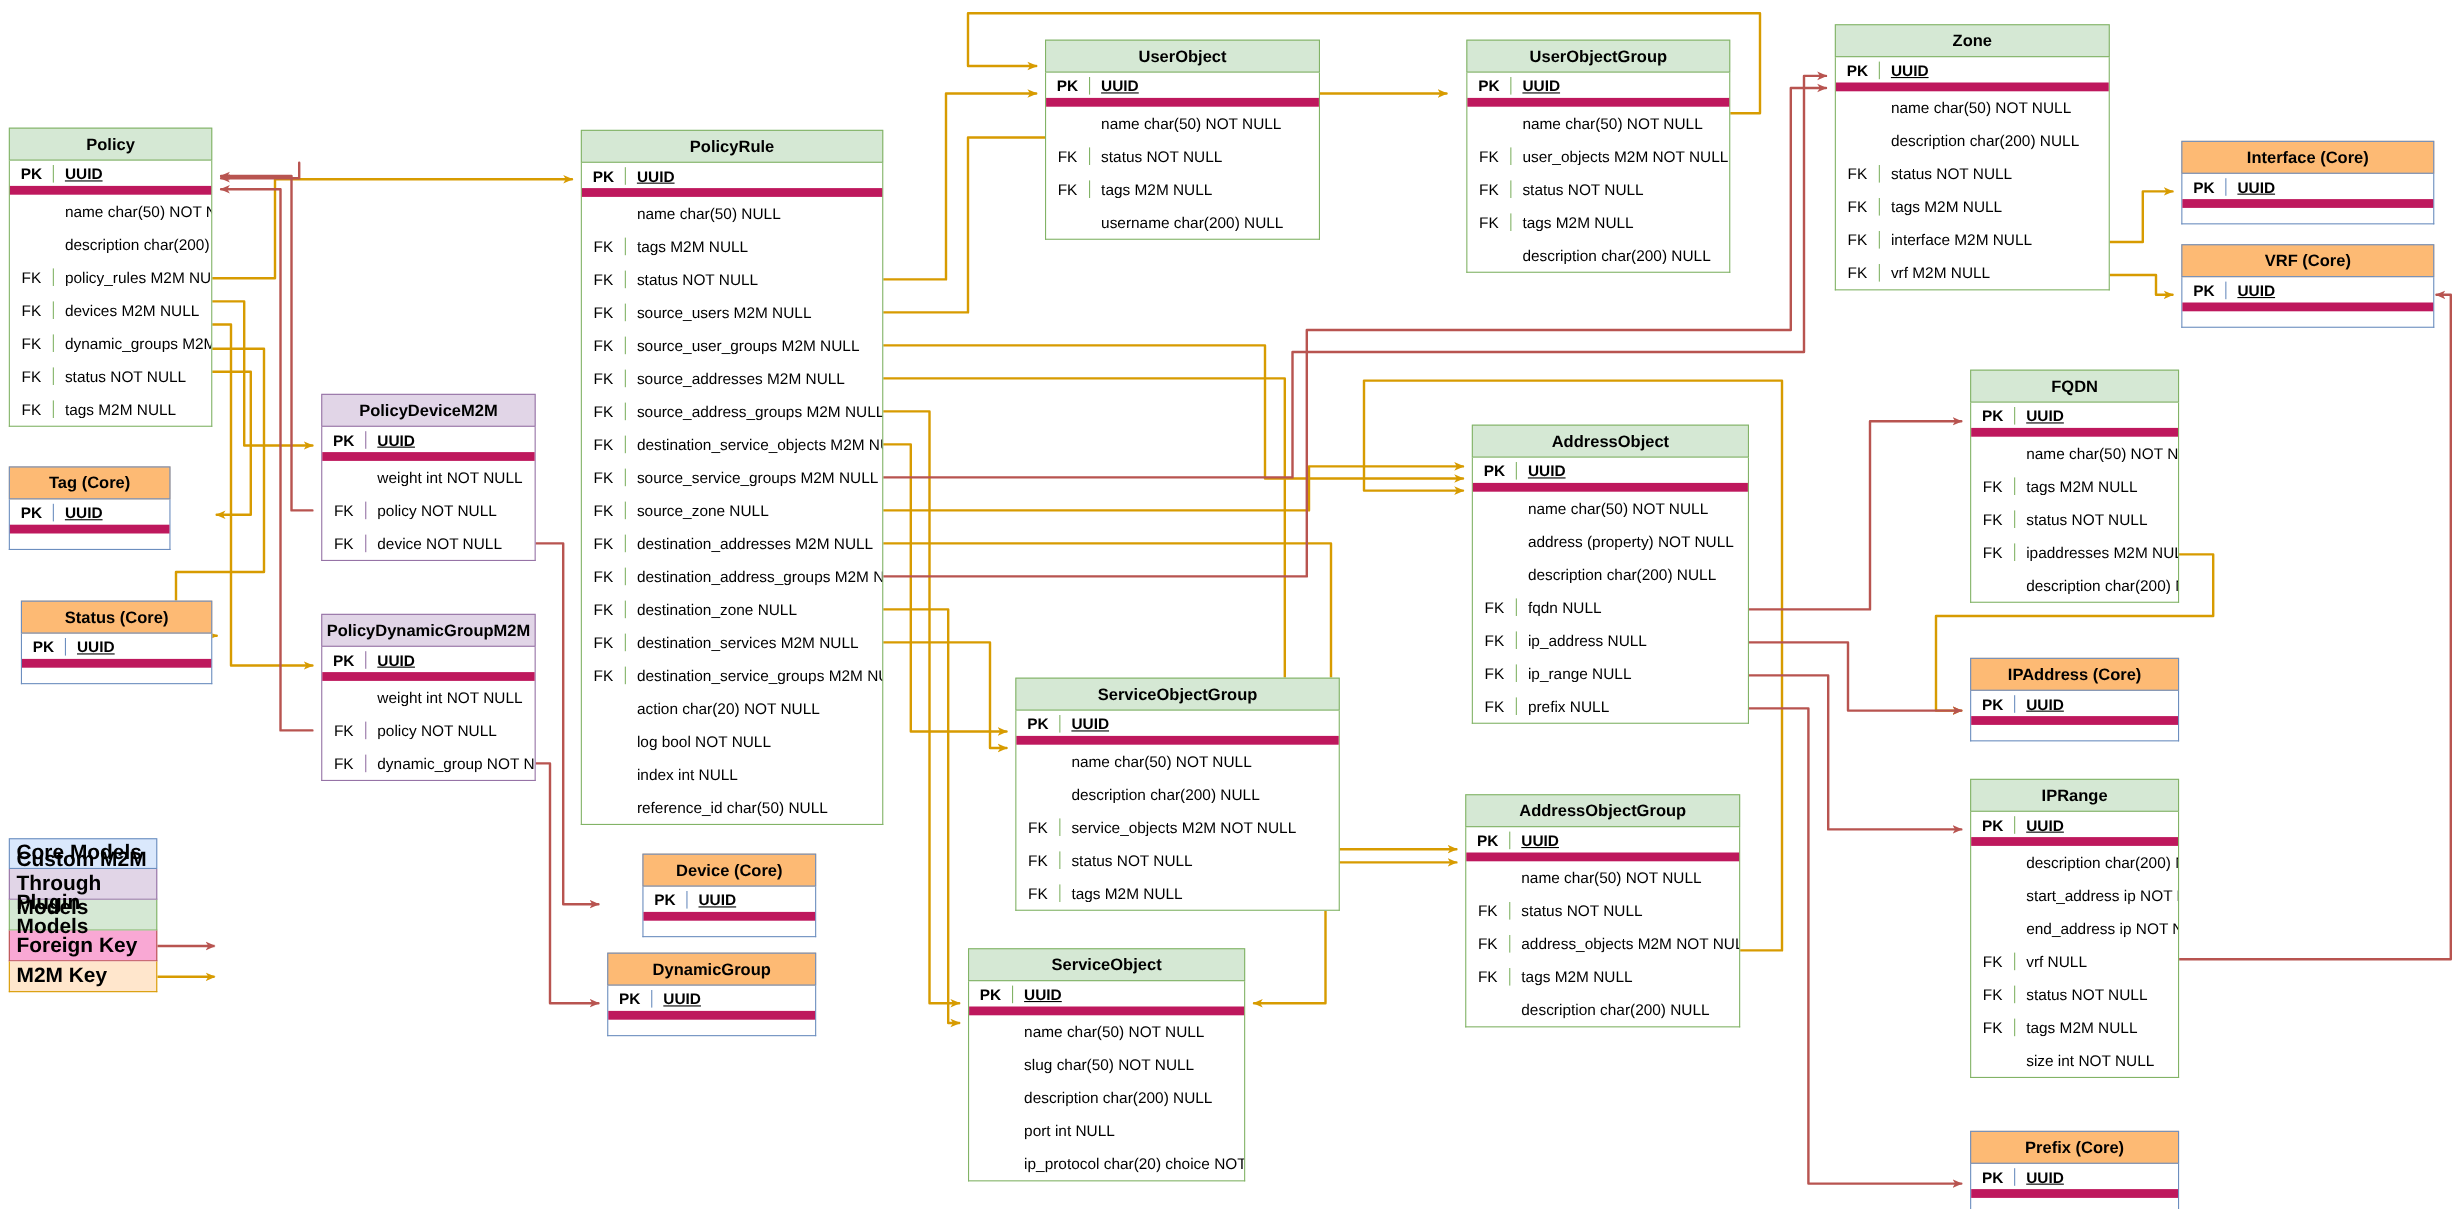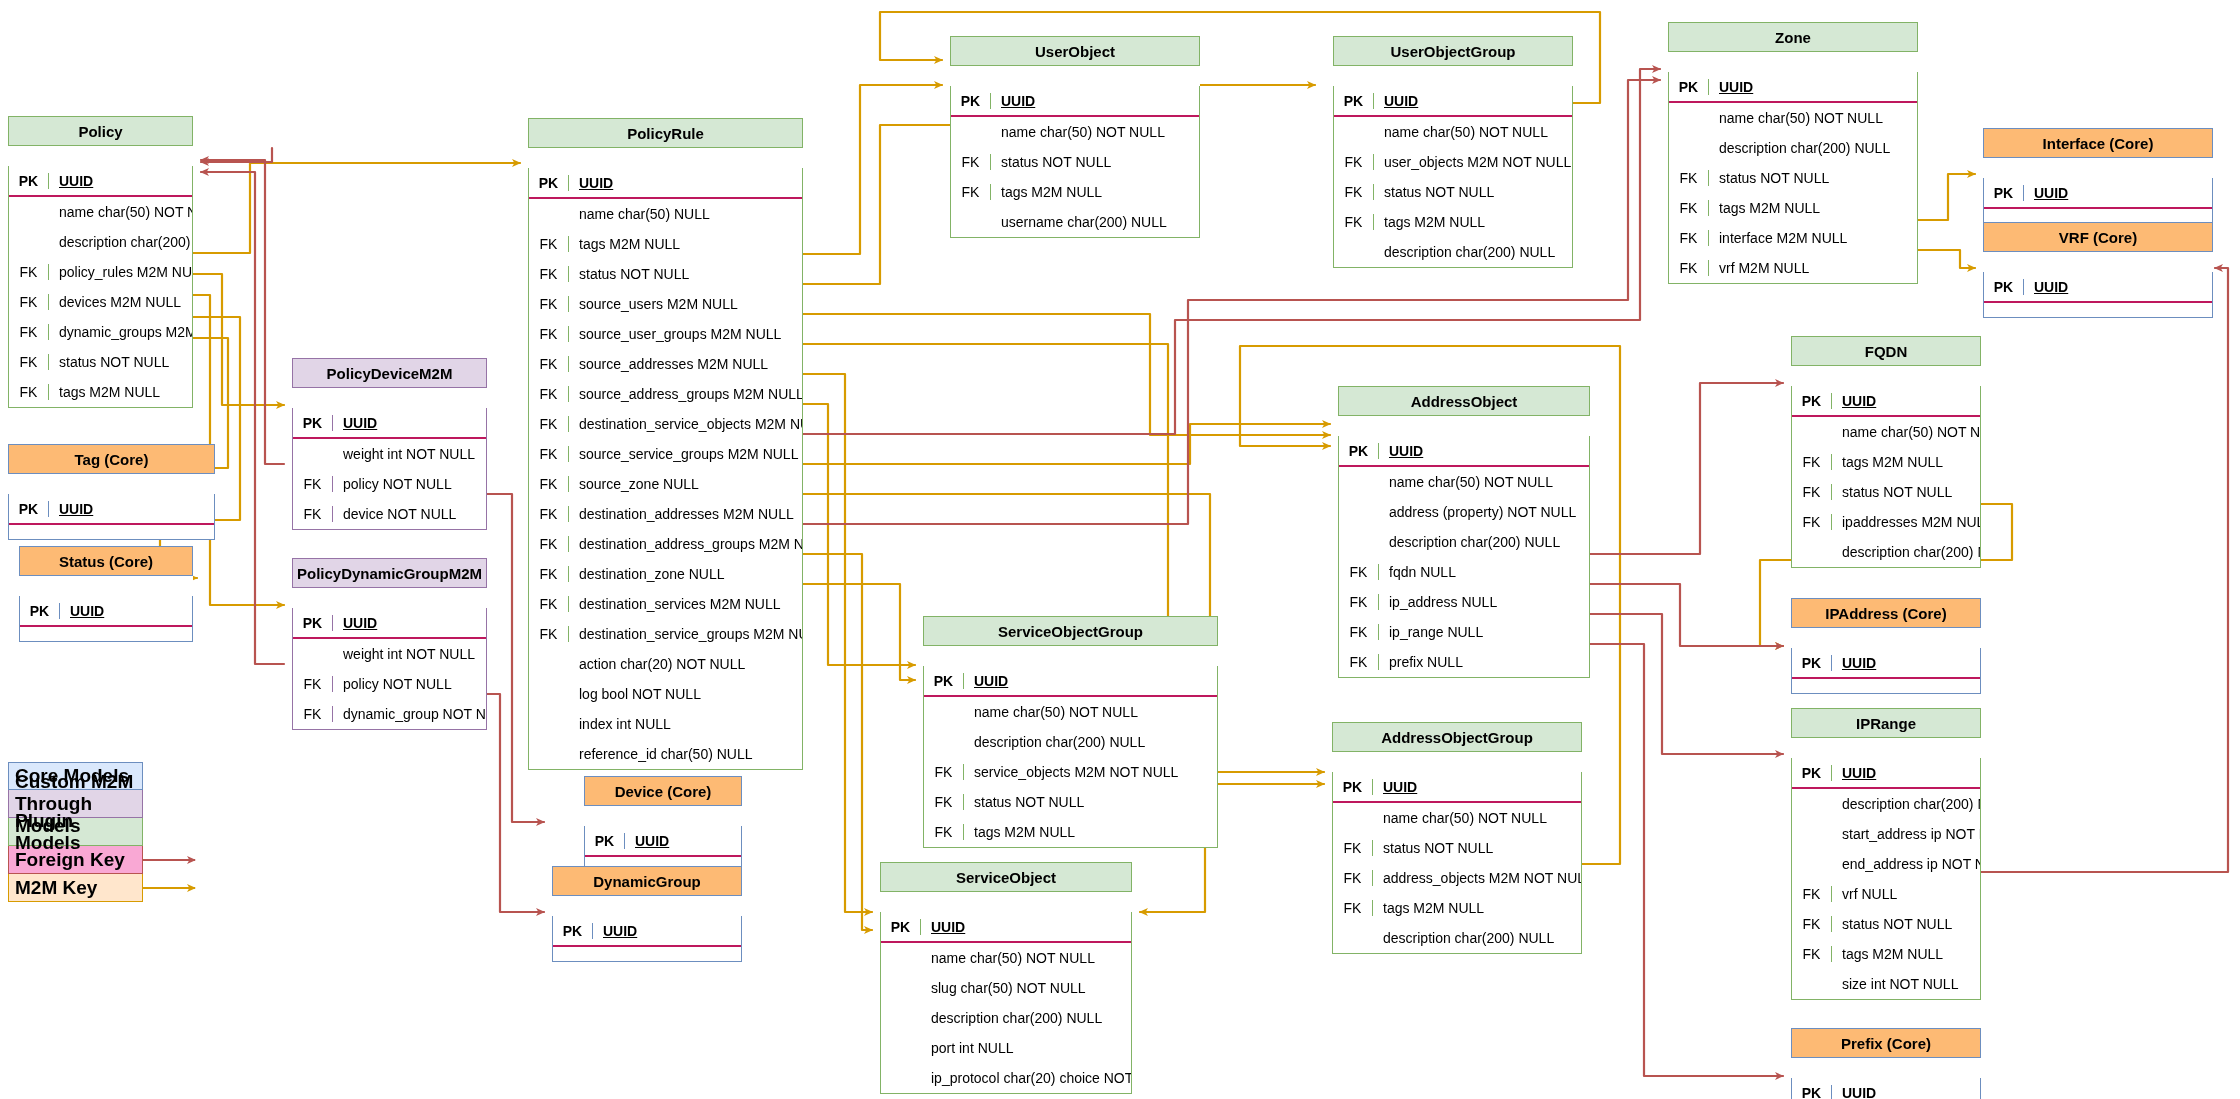--- a/index.html
+++ b/index.html
@@ -6,21 +6,21 @@
   body{width:2240px;height:1099px;position:relative;overflow:hidden;
        font-family:"Liberation Sans","DejaVu Sans",sans-serif;}
   #canvas{position:absolute;left:0;top:0;width:2240px;height:1099px;}
   svg#wires{position:absolute;left:0;top:0;width:2240px;height:1099px;pointer-events:none;}
   .entity{position:absolute;box-sizing:border-box;background:#ffffff;}
   .entity .ehead{font-weight:bold;text-align:center;font-size:15px;
       line-height:30px;height:30px;box-sizing:border-box;}
   .entity .ebody{border-left:1px solid #666;border-right:1px solid #666;
       border-bottom:1px solid #666;box-sizing:border-box;}
   .row{display:flex;align-items:center;box-sizing:border-box;height:30px;}
-  .row.pkrow{border-bottom:2px solid #be185d;height:31px;margin-top:20px;}
+  .row.pkrow{border-bottom:8px solid #be185d;height:31px;}
   .key{width:40px;min-width:40px;text-align:center;font-size:14px;font-weight:bold;
       box-sizing:border-box;}
   .key.fk{font-weight:normal;}
   .fname{font-size:14px;padding-left:10px;box-sizing:border-box;flex:1;
       white-space:nowrap;overflow:hidden;}
   .fname.pk{font-weight:bold;text-decoration:underline;}
   
   .plugin .ehead{background:#d5e8d4;border:1px solid #82b366;}
   .plugin .ebody{border-color:#82b366;}
   .plugin .row .key{border-right:1px solid #82b366;}
@@ -159,21 +159,21 @@
           <div class="row">
             <div class="key fk">FK</div>
             <div class="fname">status NOT NULL</div>
           </div>
           <div class="row">
             <div class="key fk">FK</div>
             <div class="fname">tags M2M NULL</div>
           </div>
         </div>
       </div>
-      <div class="entity core" style="left: 8px; top: 444px; width: 207px;">
+      <div class="entity core" style="left: 8px; top: 424px; width: 147px;">
         <div class="ehead">Tag (Core)</div>
         <div class="ebody">
           <div class="row pkrow">
             <div class="key">PK</div>
             <div class="fname pk"><span>UUID</span></div>
           </div>
           <div class="row emptyrow">
             <div class="key"></div>
             <div class="fname"></div>
           </div>

